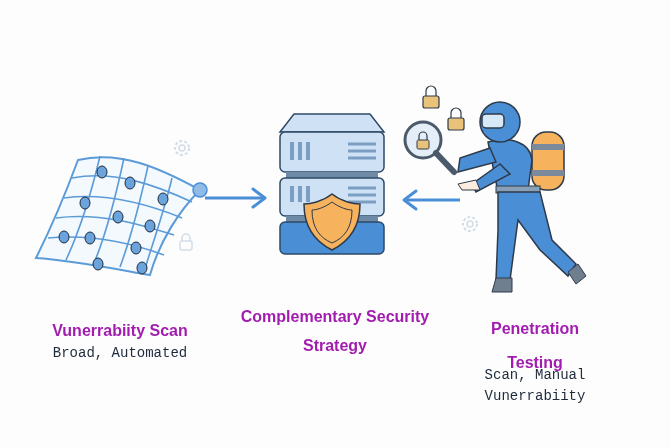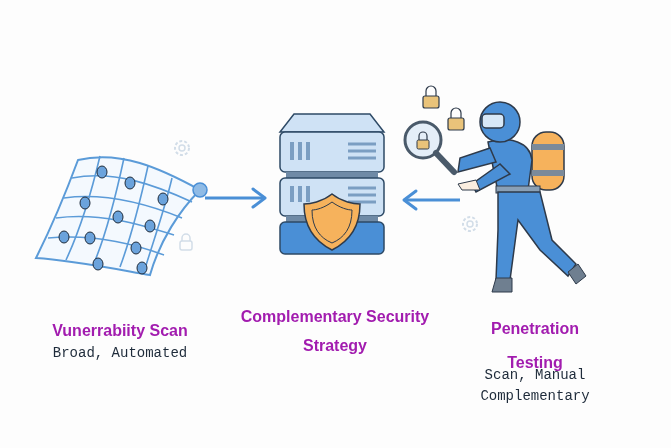--- a/index.html
+++ b/index.html
@@ -159,13 +159,13 @@
 
 <div class="label-title" style="left:20px;top:320px;width:200px;">Vunerrabiity Scan</div>
 <div class="label-sub" style="left:20px;top:342px;width:200px;">Broad, Automated</div>
 
 <div class="label-title" style="left:220px;top:306px;width:230px;">Complementary Security</div>
 <div class="label-title" style="left:220px;top:335px;width:230px;">Strategy</div>
 
 <div class="label-title" style="left:460px;top:318px;width:150px;">Penetration</div>
 <div class="label-title" style="left:460px;top:352px;width:150px;">Testing</div>
 <div class="label-sub" style="left:460px;top:364px;width:150px;">Scan, Manual</div>
-<div class="label-sub" style="left:460px;top:385px;width:150px;">Complementary</div>
+<div class="label-sub" style="left:460px;top:385px;width:150px;">Vunerrabiity</div>
 
 </body></html>

